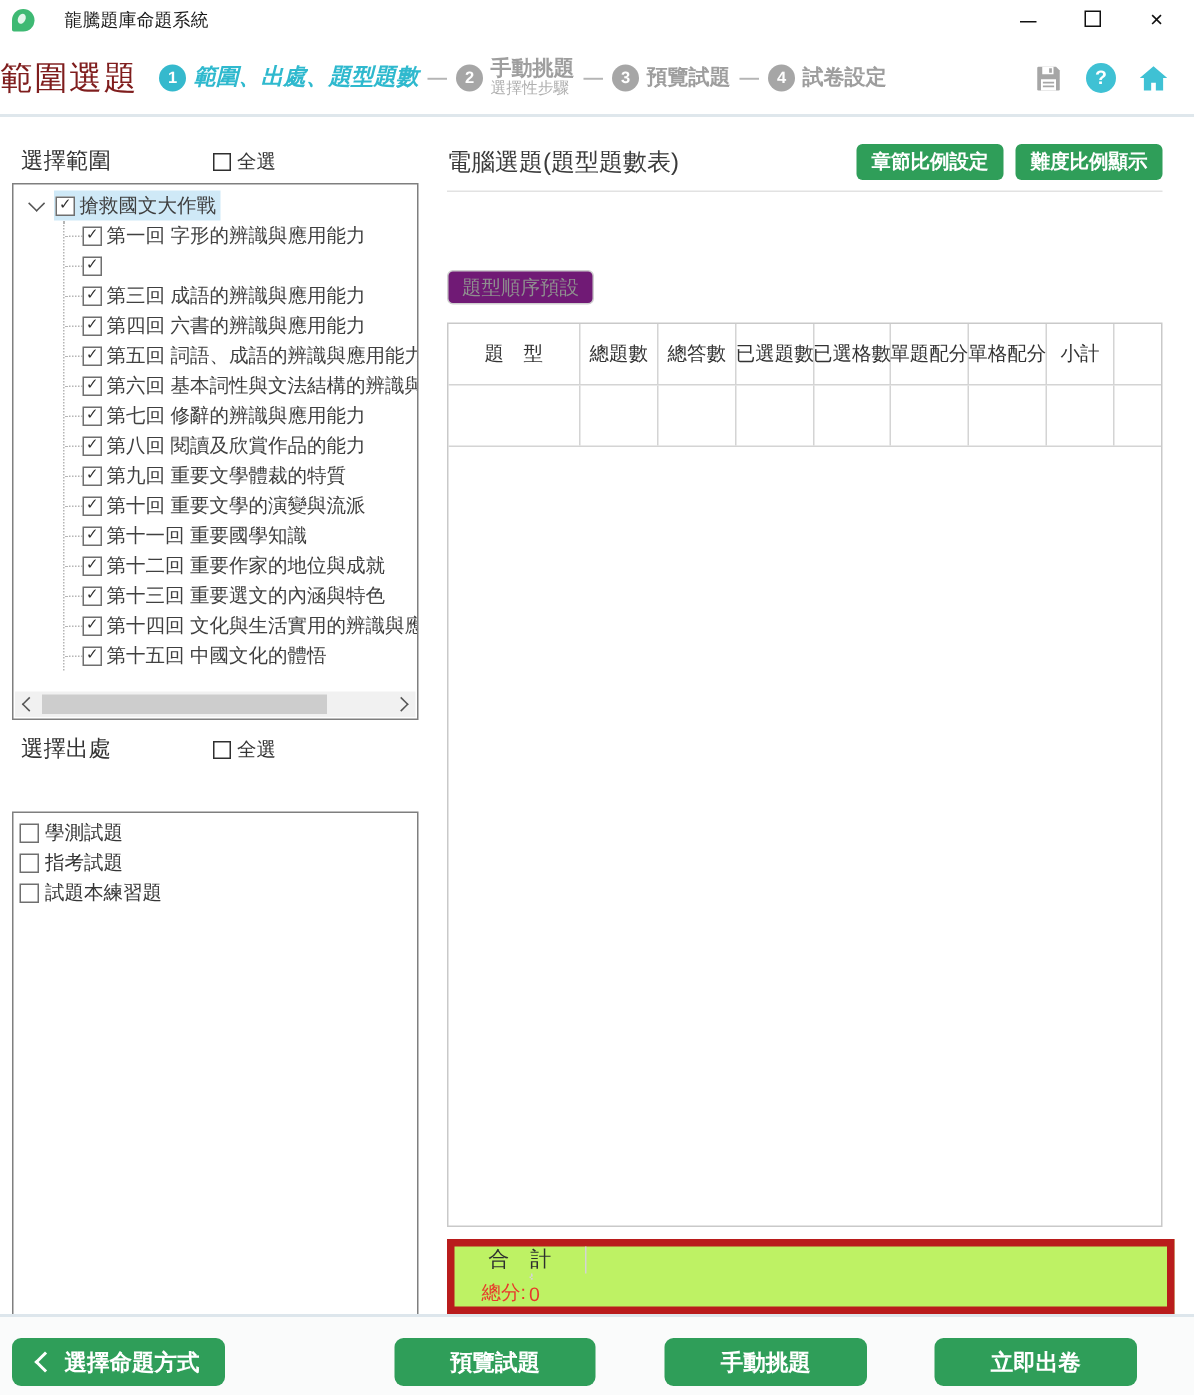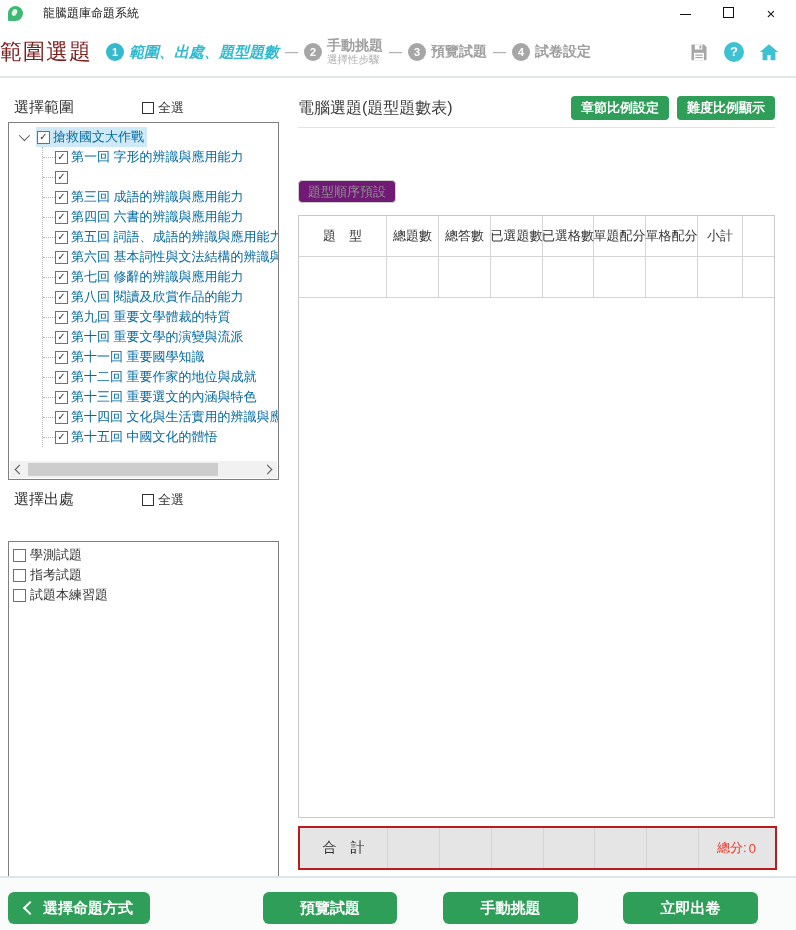--- a/index.html
+++ b/index.html
@@ -51,21 +51,21 @@
   .tree{padding-top:4px;}
   .tree-row{height:20px;display:flex;align-items:center;font-size:13px;white-space:nowrap;cursor:default;}
   .tree-root{padding-left:10px;}
   .expander{width:7px;height:7px;border-right:1.5px solid #555;border-bottom:1.5px solid #555;transform:rotate(45deg) translateY(-2px);margin-right:9px;flex:0 0 auto;cursor:pointer;}
   .root-sel{display:flex;align-items:center;background:#cfe9f7;padding:1px 3px 1px 1px;}
   .root-sel .cb{margin-right:3px;}
   .tree-children{margin-left:33px;border-left:1px dotted #b5b5b5;}
   .tree-child{display:flex;align-items:center;height:20px;font-size:13px;white-space:nowrap;overflow:hidden;}
   .tree-child .stub{width:12px;border-top:1px dotted #b5b5b5;flex:0 0 auto;}
   .tree-child .cb{margin-right:3px;}
-  .tree-label{color:#0369a1;}
+  .tree-label{color:#404040;}
 
   .hscroll{position:absolute;left:1px;right:1px;bottom:1px;height:17px;background:#f1f1f1;display:flex;align-items:center;}
   .hs-arrow{width:16px;height:17px;display:flex;align-items:center;justify-content:center;cursor:pointer;}
   .hs-chev{width:6px;height:6px;border-left:1.5px solid #555;border-bottom:1.5px solid #555;}
   .hs-chev.left{transform:rotate(45deg);margin-left:3px;}
   .hs-chev.right{transform:rotate(-135deg);margin-right:3px;}
   .hs-track{position:relative;flex:1;height:17px;}
   .hs-thumb{position:absolute;left:2px;top:2px;width:190px;height:13px;background:#cdcdcd;cursor:pointer;}
   .hs-arrow.right-a{margin-left:auto;}
 
@@ -79,21 +79,21 @@
   .main-btns{position:absolute;right:21px;top:96px;display:flex;gap:8px;}
   .gbtn-sm{background:#2f9e59;color:#fff;font-size:13px;font-weight:bold;border:none;border-radius:4px;height:24px;padding:0 10px;display:flex;align-items:center;cursor:pointer;}
   .main-rule{position:absolute;left:298px;top:127px;width:477px;border-top:1px solid #e2e2e2;}
   .preset-btn{position:absolute;left:298px;top:180px;background:#701a75;border:1px solid #cfcfcf;color:#8f8f8f;font-size:13px;border-radius:4px;height:23px;padding:0 9px;display:flex;align-items:center;cursor:default;}
 
   .qtable{position:absolute;left:298px;top:215px;width:475px;height:601px;border:1px solid #c9c9c9;background:#fff;}
   .trow{display:flex;height:40px;border-bottom:1px solid #d4d4d4;}
   .tcell{display:flex;align-items:center;justify-content:center;font-size:13px;color:#333;border-right:1px solid #d4d4d4;box-sizing:border-box;overflow:visible;white-space:nowrap;}
   .tcell:last-child{border-right:none;}
 
-  .total-box{position:absolute;left:298px;top:826px;width:475px;height:40px;border:2px solid #b91c1c;background:#e5e5e5;display:flex;}
+  .total-box{position:absolute;left:298px;top:826px;width:475px;height:40px;border:5px solid #b91c1c;background:#bef264;display:flex;flex-direction:column;}
   .total-box .tcell{height:100%;}
   .total-label{font-size:14px;color:#2f2f2f;}
   .total-score{color:#e8392b;font-size:13px;}
 
   
   .footer{position:absolute;left:0;right:0;top:876px;height:54px;background:#fafbfb;border-top:2px solid #dde6ec;}
   .gbtn{position:absolute;top:14px;height:32px;background:#2f9e59;color:#fff;border:none;border-radius:6px;font-size:15px;font-weight:bold;display:flex;align-items:center;justify-content:center;cursor:pointer;font-family:inherit;}
   .btn-back{left:8px;width:142px;}
   .btn-back .chev{width:8px;height:8px;border-left:2px solid #fff;border-bottom:2px solid #fff;transform:rotate(45deg);margin-right:8px;}
   .btn-preview{left:263px;width:134px;}

